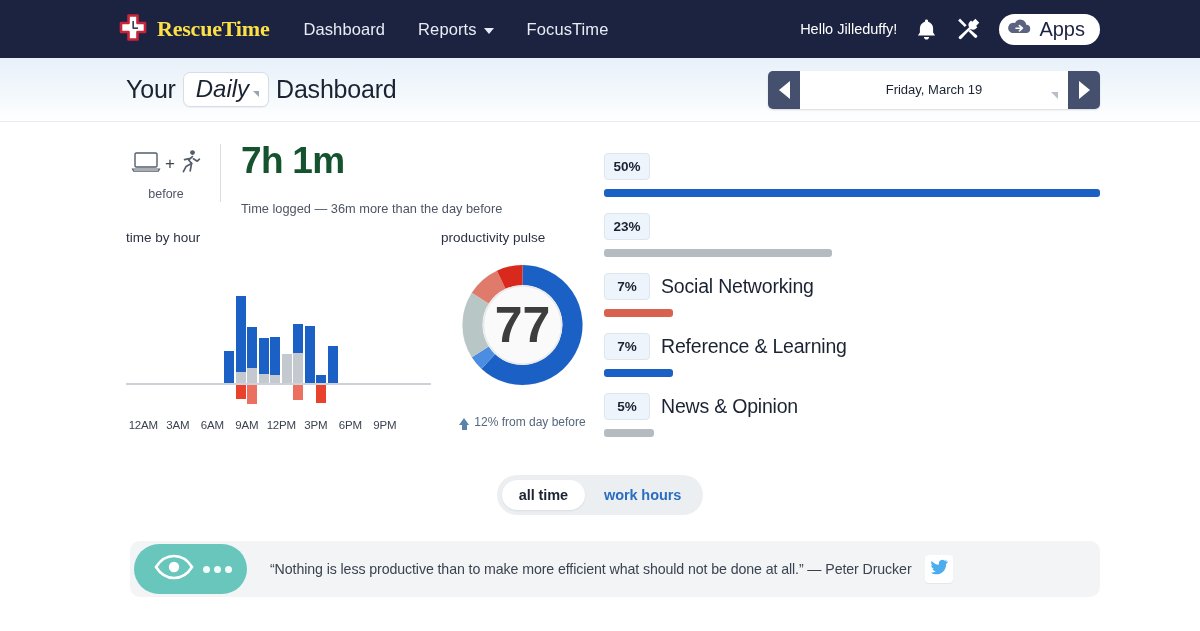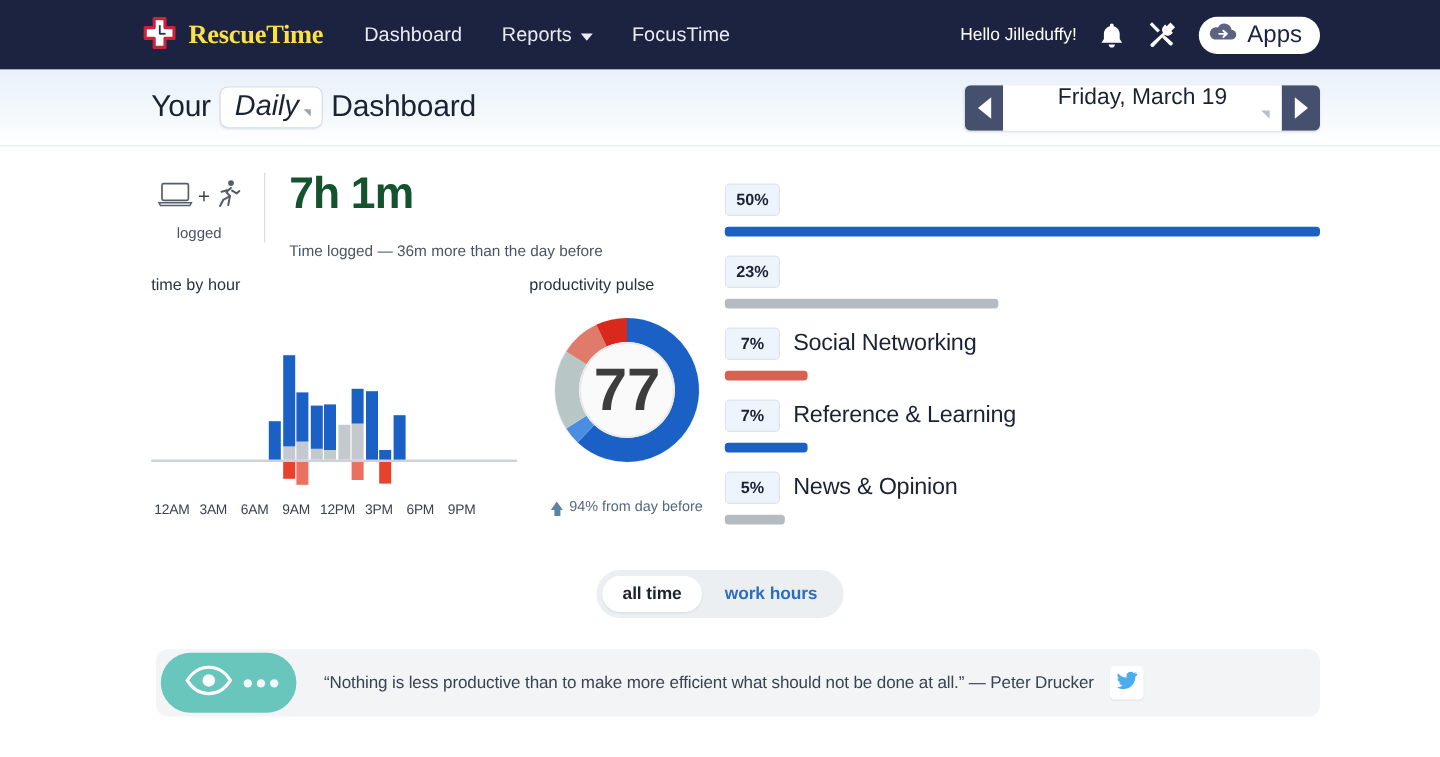--- a/index.html
+++ b/index.html
@@ -74,23 +74,23 @@
   }
   .date-arrow {
     width: 32px; background: #454f6e; display: flex;
     align-items: center; justify-content: center; cursor: pointer;
   }
   .arrow-l { width: 0; height: 0; border-top: 9px solid transparent;
     border-bottom: 9px solid transparent; border-right: 11px solid #ffffff; }
   .arrow-r { width: 0; height: 0; border-top: 9px solid transparent;
     border-bottom: 9px solid transparent; border-left: 11px solid #ffffff; }
   .date-field {
-    background: #ffffff; width: 232px; display: flex; align-items: flex-start;
+    background: #ffffff; width: 268px; display: flex; align-items: center;
     justify-content: center; position: relative; cursor: pointer;
-    font-size: 19px; color: #1b2333;
+    font-size: 13px; color: #1b2333;
   }
   .date-field .tri-sm2 {
     position: absolute; right: 10px; bottom: 10px;
     width: 0; height: 0; border-left: 7px solid transparent;
     border-top: 7px solid #b8bfc9;
   }
 
   
   .main { display: flex; padding: 20px 100px 0 126px; gap: 0; }
   .col-left { width: 478px; flex: none; }
@@ -299,21 +299,21 @@
               <g fill="none" stroke="#555d6b" stroke-width="1.7" stroke-linecap="round" stroke-linejoin="round">
                 <circle cx="13.5" cy="3.6" r="2.4" fill="#555d6b" stroke="none"></circle>
                 <path d="M13.4 7.6 9.6 11l3 3.4-1.4 7.5"></path>
                 <path d="M12.6 14.4 7 17.6l-2.6 5"></path>
                 <path d="M10.2 9.6 5.6 10.7"></path>
                 <path d="M14.4 9.8l3.8 2.4 2.2-2"></path>
               </g>
             </svg>
           </span>
         </div>
-        <div class="details-label">logged</div>
+        <div class="details-label">before</div>
       </div>
 
       <div class="vrule"></div>
 
       <div class="time-block">
         <div class="time-big">7h 1m</div>
         <div class="time-sub">Time logged — 36m more than the day before</div>
       </div>
     </div>
 
@@ -388,21 +388,21 @@
                   <path d="M-42.216396275100756,-26.79133974894982 A50,50 0 0 1 -21.288964578253648,-45.24135262330097" fill="none" stroke="#e07a6a" stroke-width="20"></path>
                   <path d="M-21.288964578253648,-45.24135262330097 A50,50 0 0 1 -9.184850993605149e-15,-50" fill="none" stroke="#d8291c" stroke-width="20"></path>
                 </g>
               <circle r="39" fill="#fafafa" stroke="#e7e9eb" stroke-width="1.5"></circle>
               <text x="0" y="17" text-anchor="middle" font-family="Liberation Sans, sans-serif" font-size="50" font-weight="bold" fill="#3d3d3d" id="pulse-score">77</text>
             </g>
           </svg>
         </div>
         <div class="pulse-delta">
           <span class="up-arrow"></span>
-          <span>94% from day before</span>
+          <span>12% from day before</span>
         </div>
       </div>
 
     </div>
   </div>
 
   <div class="col-right" id="catlist">
       <div class="cat">
         <div class="cat-head">
           <span class="cat-pct">50%</span>

